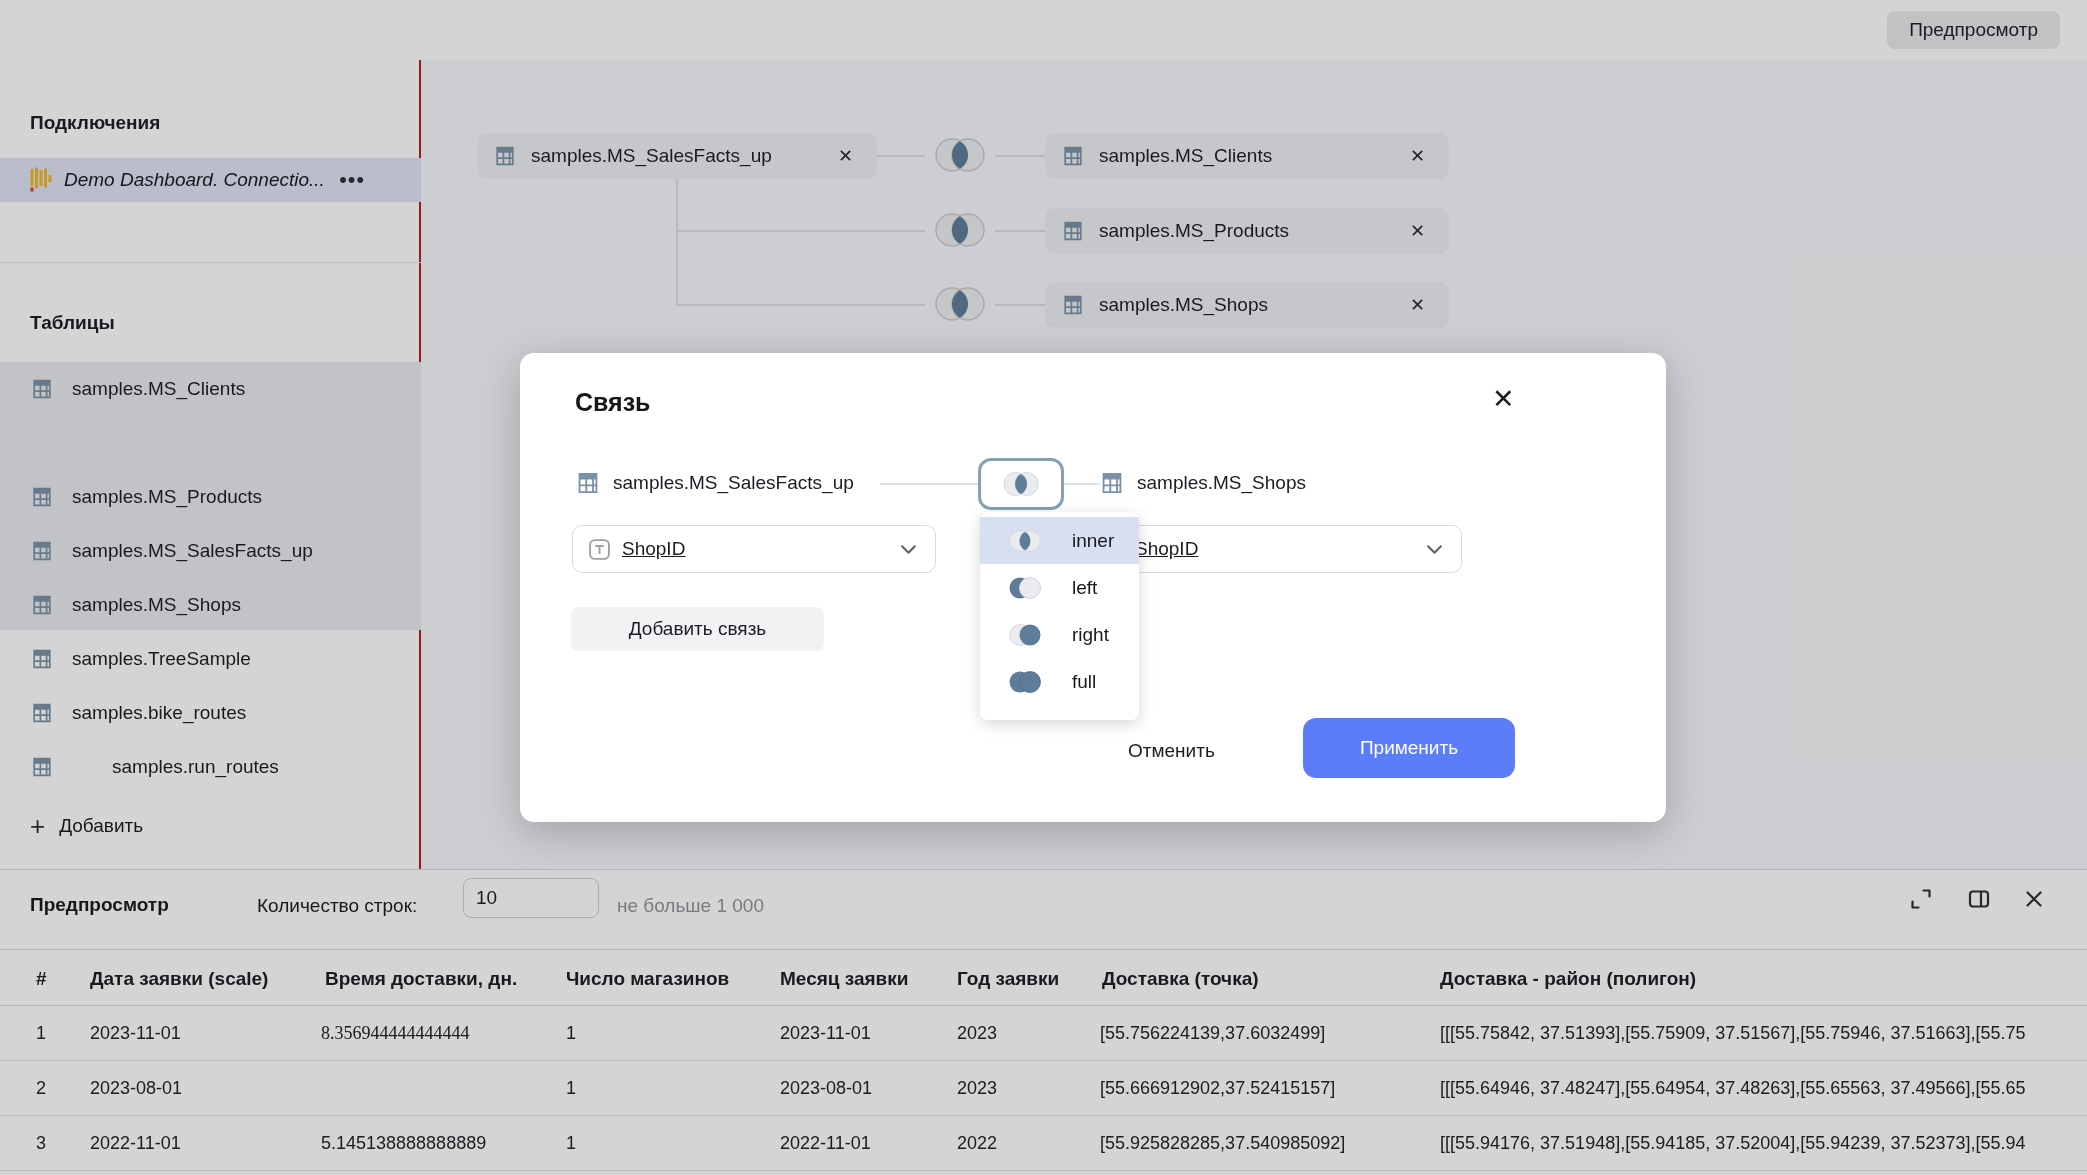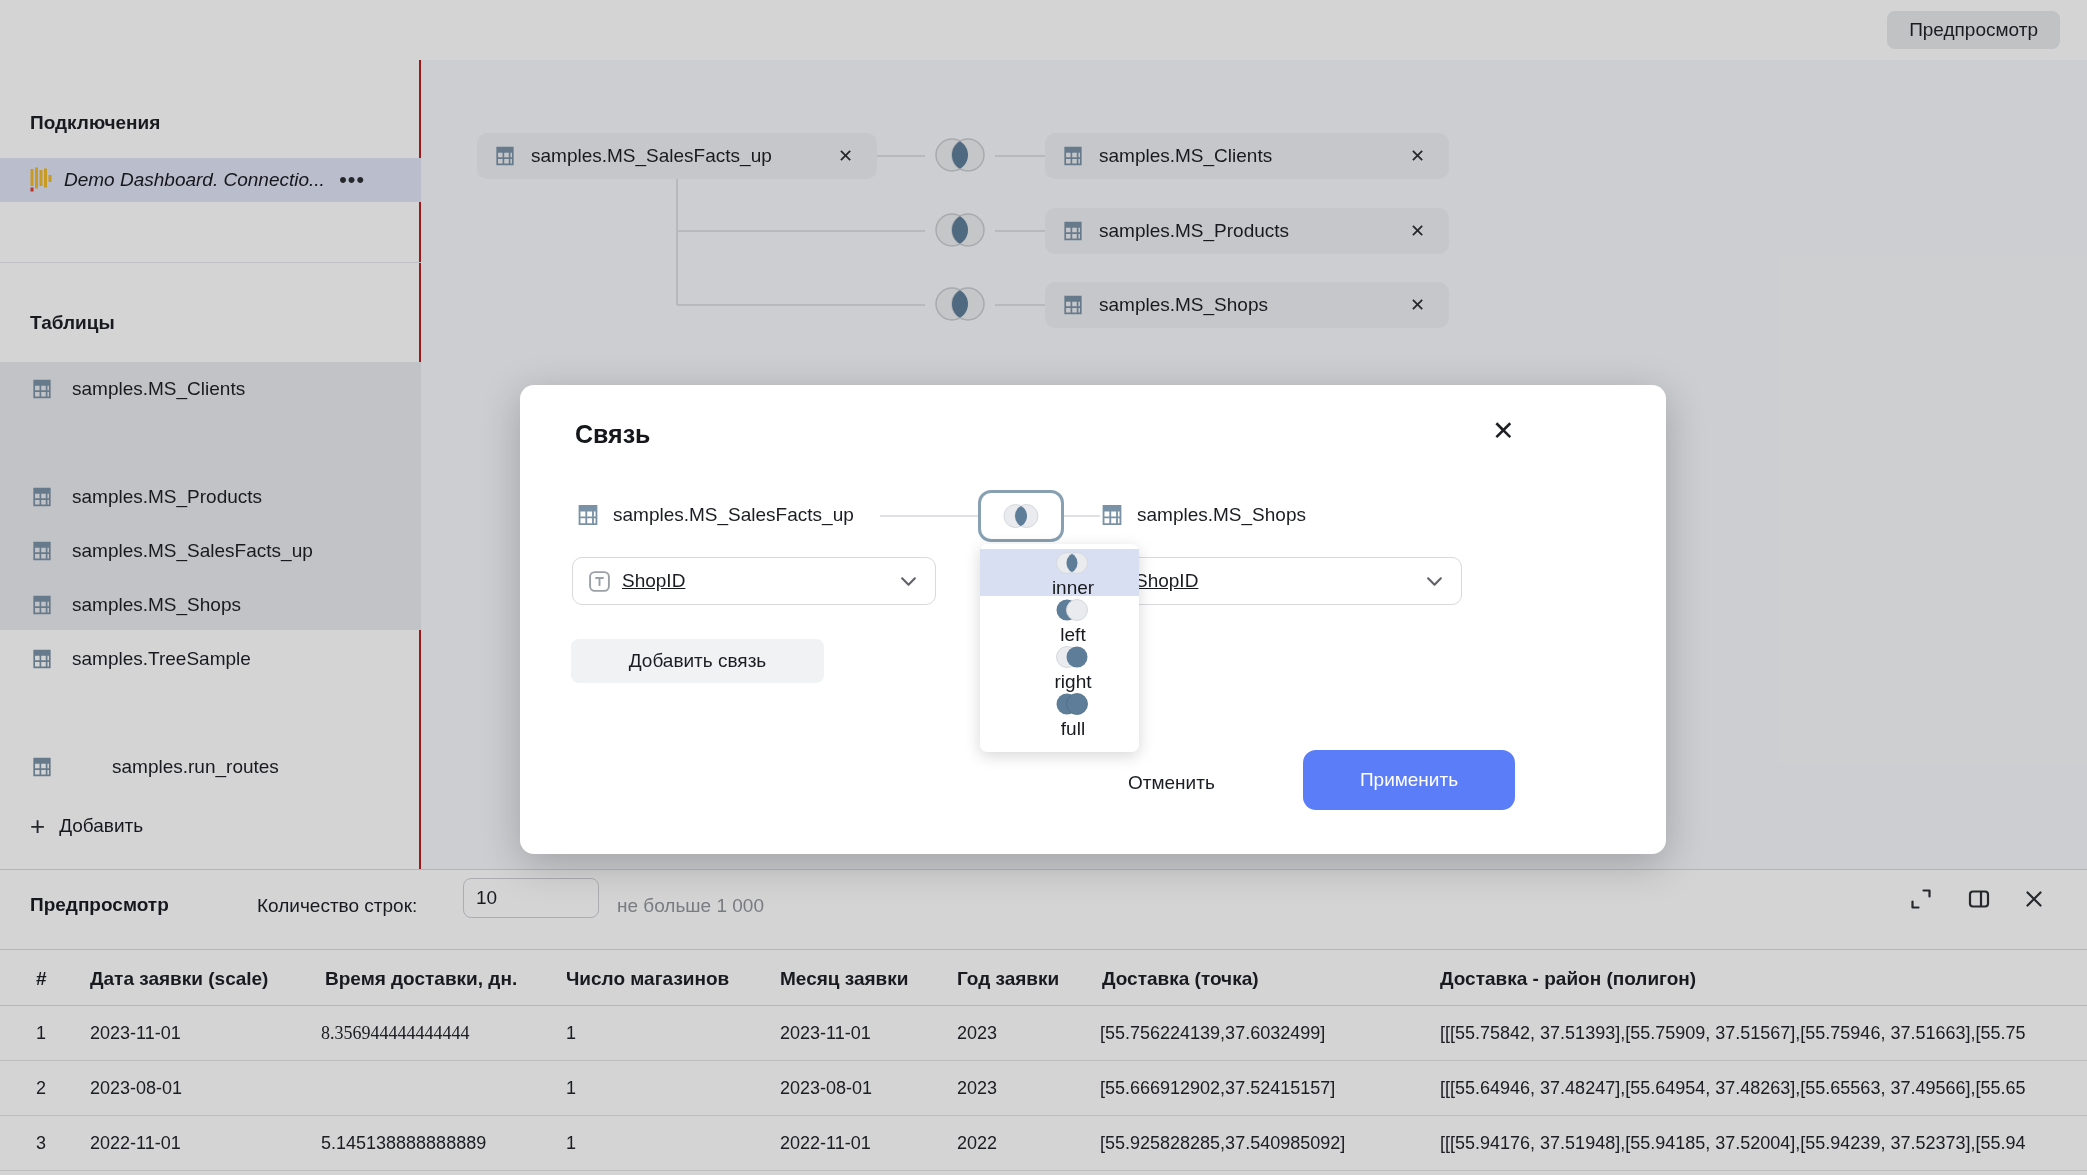--- a/index.html
+++ b/index.html
@@ -50,35 +50,35 @@
     font-size:19px;font-family:inherit;color:#1b1d21;padding:0 12px;background:#fff;}
   .pv-hint{position:absolute;left:617px;top:25px;font-size:19px;color:#909499;}
   .pv-icon{position:absolute;top:16px;width:26px;height:26px;cursor:pointer;}
   .pv-header-row{position:absolute;left:0;top:79px;width:2087px;height:57px;border-top:1px solid #dadbdd;border-bottom:1px solid #dadbdd;box-sizing:border-box;}
   .pv-h{position:absolute;top:0;height:57px;line-height:57px;font-size:19px;font-weight:700;color:#1b1d21;white-space:nowrap;}
   .pv-row{position:absolute;left:0;width:2087px;height:55px;border-bottom:1px solid #e3e4e6;box-sizing:border-box;overflow:hidden;}
   .pv-c{position:absolute;top:0;height:55px;line-height:55px;font-size:18px;color:#202226;white-space:nowrap;}
   
   .overlay{position:absolute;inset:0;background:rgba(15,18,24,0.18);z-index:40;}
   .modal{position:absolute;left:520px;top:353px;width:1146px;height:469px;background:#fff;border-radius:14px;
-    box-shadow:0 10px 40px rgba(0,0,0,.22);z-index:60;margin-top:32px;}
+    box-shadow:0 10px 40px rgba(0,0,0,.22);z-index:60;}
   .modal-title{position:absolute;left:55px;top:35px;font-size:25px;font-weight:600;color:#15171b;}
   .modal-close{position:absolute;left:972px;top:32px;font-size:27px;color:#1d1f23;cursor:pointer;line-height:28px;}
   .rel-label{position:absolute;font-size:19px;color:#1b1d23;white-space:nowrap;top:119px;}
   .rel-line{position:absolute;top:130px;height:2px;background:#dfe1e4;}
   .join-trigger{position:absolute;left:458px;top:105px;width:86px;height:52px;border:3px solid #87a0b2;border-radius:13px;
     background:#fff;box-sizing:border-box;display:flex;align-items:center;justify-content:center;cursor:pointer;}
   .field-select{position:absolute;top:172px;height:48px;border:1.5px solid #d7d9dc;border-radius:10px;background:#fff;
     box-sizing:border-box;display:flex;align-items:center;cursor:pointer;text-decoration:underline;}
   .field-select .f-icon{margin-left:15px;flex:0 0 auto;}
   .field-select .f-label{margin-left:11px;font-size:19px;color:#1b1d23;flex:1 1 auto;white-space:nowrap;}
   .field-select .chev{margin-right:18px;flex:0 0 auto;}
   .join-dropdown{position:absolute;left:460px;top:159px;width:159px;height:208px;background:#fff;border-radius:7px;
     box-shadow:0 4px 16px rgba(0,0,0,.16);z-index:70;padding-top:5px;box-sizing:border-box;}
-  .jd-item{height:47px;display:flex;align-items:center;cursor:pointer;flex-direction:column;}
+  .jd-item{height:47px;display:flex;align-items:center;cursor:pointer;}
   .jd-item.selected{background:#d9dff3;}
   .jd-item svg{margin-left:25px;flex:0 0 auto;}
   .jd-item .jd-label{margin-left:27px;font-size:19px;color:#17191d;}
   .add-rel-btn{position:absolute;left:51px;top:254px;width:253px;height:44px;background:#f1f2f4;border:none;border-radius:8px;
     font-size:19px;color:#1b1d23;font-family:inherit;cursor:pointer;}
   .cancel-btn{position:absolute;left:592px;top:369px;height:58px;padding:0 16px;background:transparent;border:none;
     font-size:19px;color:#1b1d23;font-family:inherit;cursor:pointer;}
   .apply-btn{position:absolute;left:783px;top:365px;width:212px;height:60px;border:none;border-radius:13px;
     background:#5b7df7;color:#fff;font-size:19px;font-family:inherit;cursor:pointer;}
 </style>
@@ -139,20 +139,27 @@
         </svg>
       <span class="tbl-label">samples.MS_Shops</span>
     </div>
     <div class="table-item" style="top:572px;">
       <svg class="tbl-icon" width="24" height="24" viewBox="0 0 24 24">
           <path d="M4 4.8C4 4 4.6 3.4 5.4 3.4h13.2c.8 0 1.4.6 1.4 1.4V8H4V4.8z" fill="#7b92a6"></path>
           <path d="M4.2 3.6h15.6v16.8H4.2z M4.2 8h15.6 M4.2 14.2h15.6 M10.4 8v12.4 M16.6 8v12.4" fill="none" stroke="#7b92a6" stroke-width="1.7"></path>
         </svg>
       <span class="tbl-label">samples.TreeSample</span>
     </div>
+    <div class="table-item" style="top:626px;">
+      <svg class="tbl-icon" width="24" height="24" viewBox="0 0 24 24">
+          <path d="M4 4.8C4 4 4.6 3.4 5.4 3.4h13.2c.8 0 1.4.6 1.4 1.4V8H4V4.8z" fill="#7b92a6"></path>
+          <path d="M4.2 3.6h15.6v16.8H4.2z M4.2 8h15.6 M4.2 14.2h15.6 M10.4 8v12.4 M16.6 8v12.4" fill="none" stroke="#7b92a6" stroke-width="1.7"></path>
+        </svg>
+      <span class="tbl-label">samples.bike_routes</span>
+    </div>
     <div class="table-item" style="top:680px;gap:40px;">
       <svg class="tbl-icon" width="24" height="24" viewBox="0 0 24 24">
           <path d="M4 4.8C4 4 4.6 3.4 5.4 3.4h13.2c.8 0 1.4.6 1.4 1.4V8H4V4.8z" fill="#7b92a6"></path>
           <path d="M4.2 3.6h15.6v16.8H4.2z M4.2 8h15.6 M4.2 14.2h15.6 M10.4 8v12.4 M16.6 8v12.4" fill="none" stroke="#7b92a6" stroke-width="1.7"></path>
         </svg>
       <span class="tbl-label">samples.run_routes</span>
     </div>
 
     <div class="add-row">
       <span class="plus">+</span>

